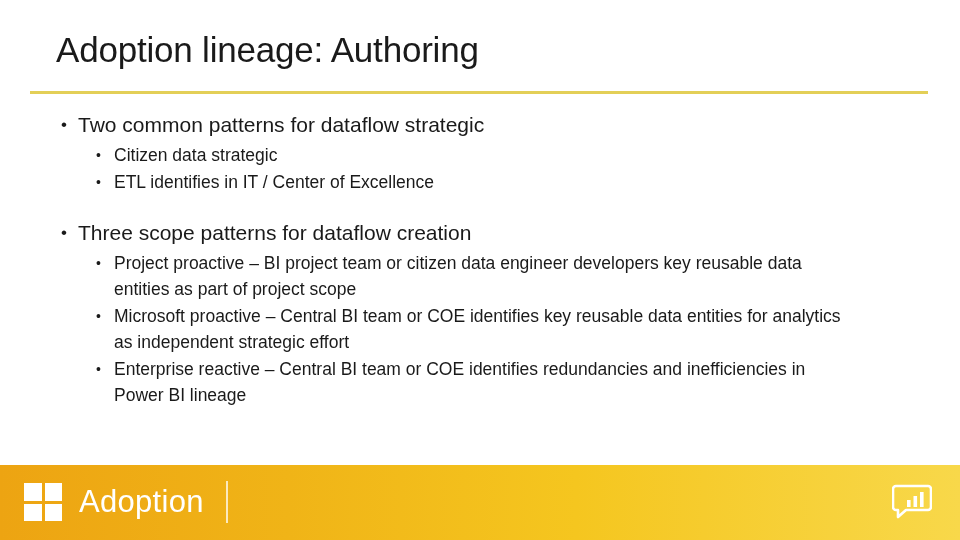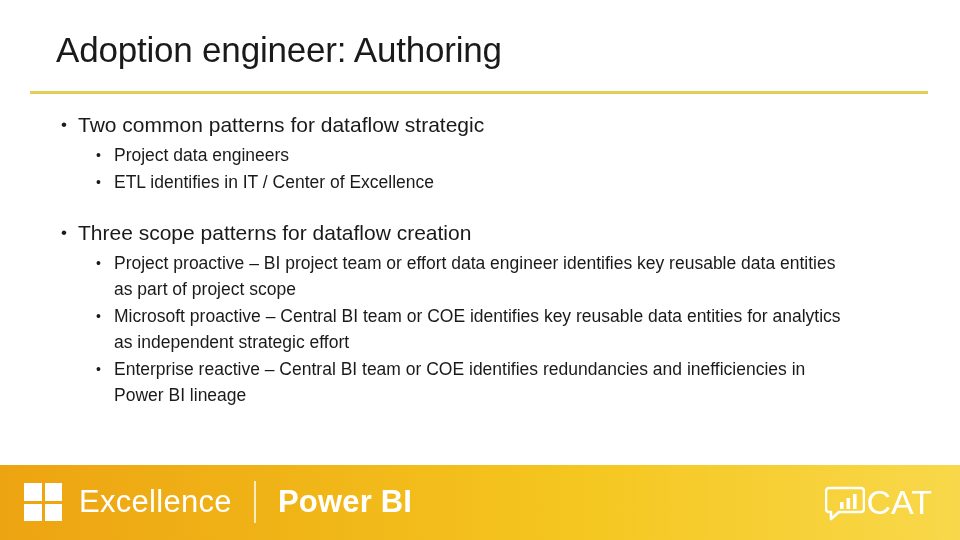--- a/index.html
+++ b/index.html
@@ -158,50 +158,50 @@
     font-weight: 400;
     letter-spacing: 0px;
     margin-left: 2px;
   }
 </style>
 </head>
 <body>
 
 <div class="slide">
 
-  <div class="title">Adoption engineer: Authoring</div>
+  <div class="title">Adoption lineage: Authoring</div>
   <div class="title-rule"></div>
 
   <div class="body-area">
 
     <div class="lvl1">
       <span class="bullet">•</span>
       <span>Two common patterns for dataflow strategic</span>
     </div>
     <div class="sublist">
       <div class="lvl2">
         <span class="bullet">•</span>
-        <span>Project data engineers</span>
+        <span>Citizen data strategic</span>
       </div>
       <div class="lvl2">
         <span class="bullet">•</span>
         <span>ETL identifies in IT / Center of Excellence</span>
       </div>
     </div>
 
     <div class="group-gap"></div>
 
     <div class="lvl1">
       <span class="bullet">•</span>
       <span>Three scope patterns for dataflow creation</span>
     </div>
     <div class="sublist">
       <div class="lvl2">
         <span class="bullet">•</span>
-        <span>Project proactive – BI project team or effort data engineer identifies key reusable data entities as part of project scope</span>
+        <span>Project proactive – BI project team or citizen data engineer developers key reusable data entities as part of project scope</span>
       </div>
       <div class="lvl2">
         <span class="bullet">•</span>
         <span>Microsoft proactive – Central BI team or COE identifies key reusable data entities for analytics as independent strategic effort</span>
       </div>
       <div class="lvl2">
         <span class="bullet">•</span>
         <span>Enterprise reactive – Central BI team or COE identifies redundancies and inefficiencies in Power BI lineage</span>
       </div>
     </div>
@@ -210,30 +210,28 @@
 
   <div class="footer">
 
     <div class="footer-left">
       <div class="ms-logo">
         <span></span>
         <span></span>
         <span></span>
         <span></span>
       </div>
-      <div class="ms-word">Excellence</div>
+      <div class="ms-word">Adoption</div>
       <div class="divider"></div>
-      <div class="pbi-word">Power BI</div>
     </div>
 
     <div class="footer-right">
       <svg class="cat-icon" viewBox="0 0 40 36">
         <path d="M4 3 H36 A3 3 0 0 1 39 6 V24 A3 3 0 0 1 36 27 H14 L6 34 V27 H4 A3 3 0 0 1 1 24 V6 A3 3 0 0 1 4 3 Z" fill="none" stroke="#ffffff" stroke-width="2.6" stroke-linejoin="round"></path>
         <rect x="15" y="17" width="3.6" height="7" fill="#ffffff"></rect>
         <rect x="21.5" y="13" width="3.6" height="11" fill="#ffffff"></rect>
         <rect x="28" y="9" width="3.6" height="15" fill="#ffffff"></rect>
       </svg>
-      <div class="cat-word">CAT</div>
     </div>
 
   </div>
 
 </div>
 
 </body></html>

